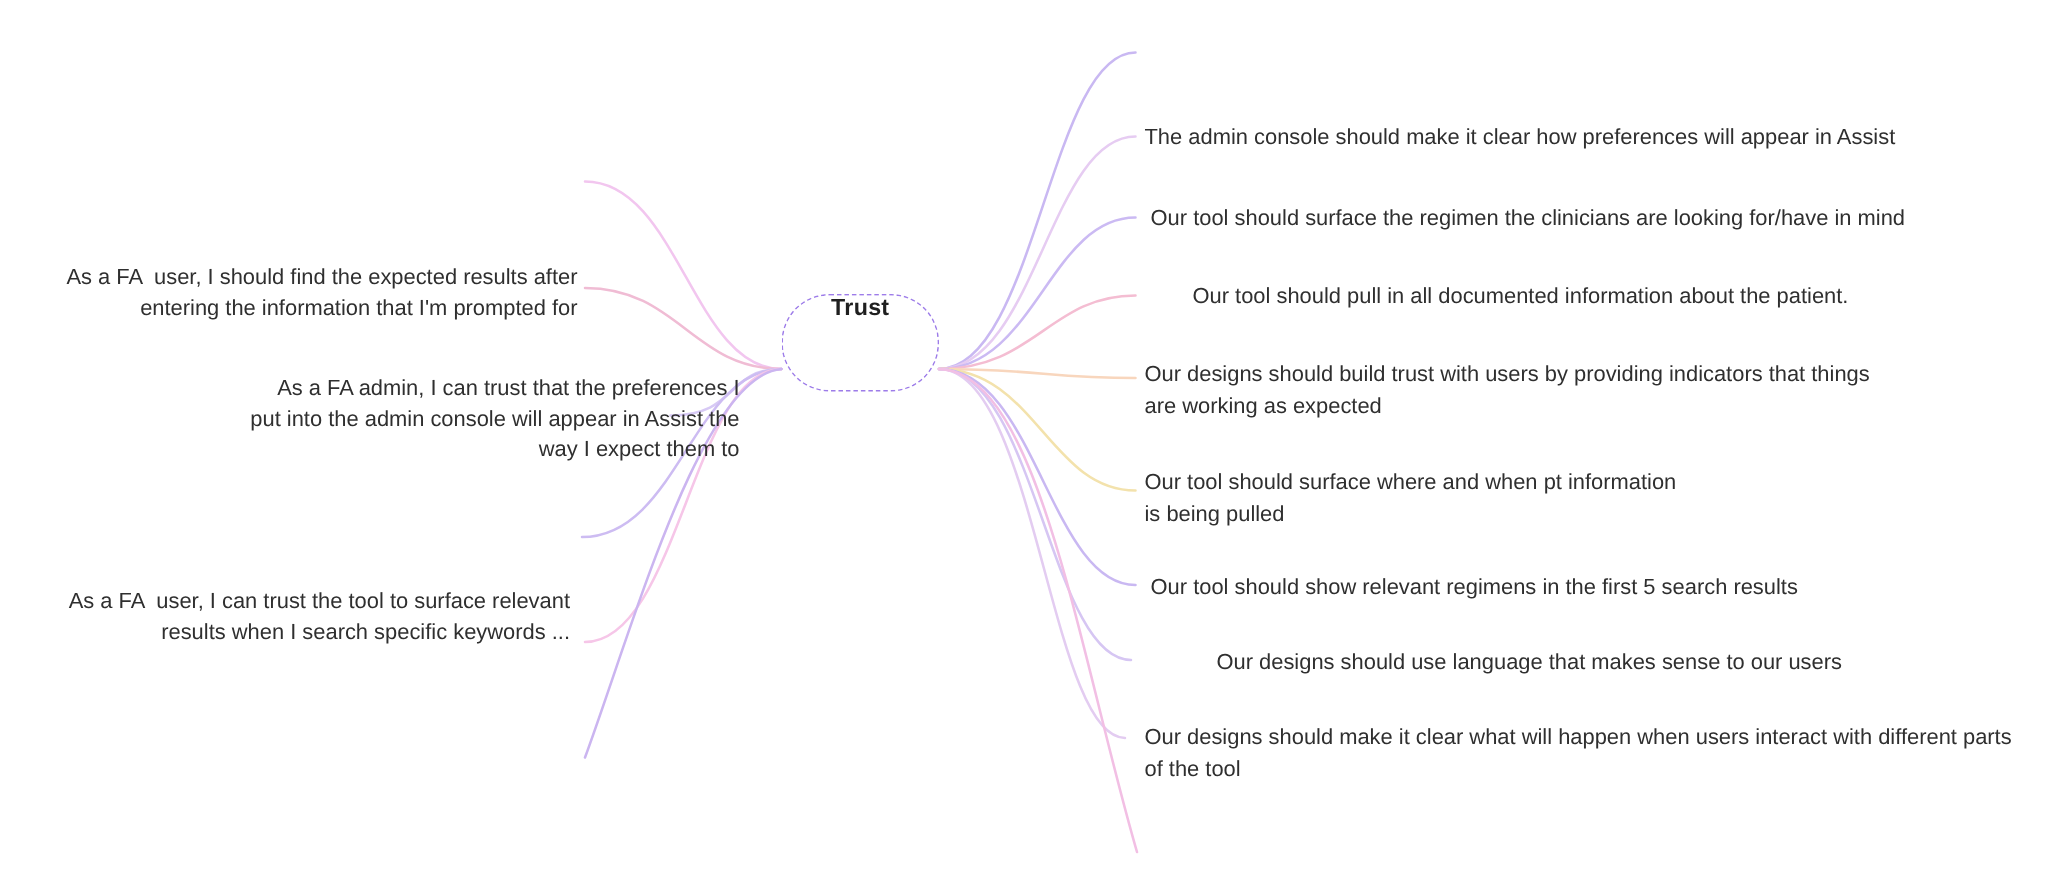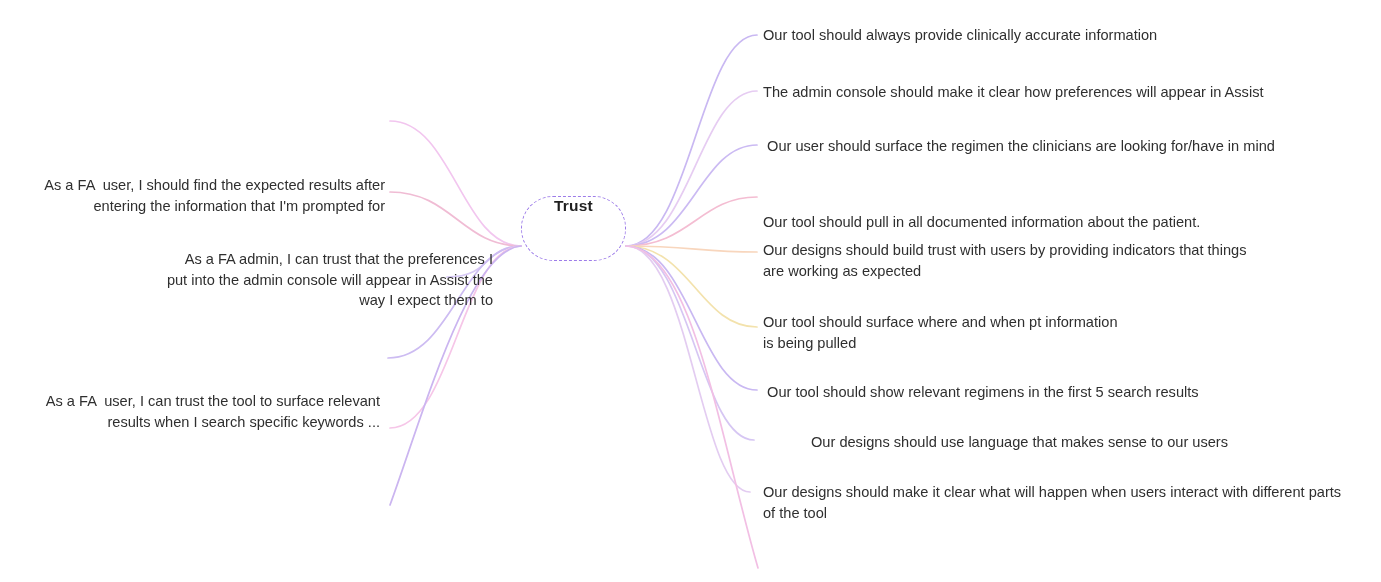--- a/index.html
+++ b/index.html
@@ -88,24 +88,23 @@
   <div class="leaf left" style="top:249px; right:888px;">As a FA admin, I can trust that the preferences I
 put into the admin console will appear in Assist the
 way I expect them to</div>
   <div class="leaf left" style="top:391px; right:1001px;">As a FA  user, I can trust the tool to surface relevant
 results when I search specific keywords ...</div>
 
   <div class="center-node">
     <span class="label">Trust</span>
   </div>
 
-  <div class="leaf right" style="top:25px;  left:763px;">Our tool should always provide clinically accurate information</div>
   <div class="leaf right" style="top:82px;  left:763px;">The admin console should make it clear how preferences will appear in Assist</div>
-  <div class="leaf right" style="top:136px; left:763px;"> Our user should surface the regimen the clinicians are looking for/have in mind</div>
-  <div class="leaf right" style="top:188px; left:763px;margin-top:24px;">Our tool should pull in all documented information about the patient.</div>
+  <div class="leaf right" style="top:136px; left:763px;"> Our tool should surface the regimen the clinicians are looking for/have in mind</div>
+  <div class="leaf right" style="top:188px; left:795px;">Our tool should pull in all documented information about the patient.</div>
   <div class="leaf right" style="top:240px; left:763px;">Our designs should build trust with users by providing indicators that things
 are working as expected</div>
   <div class="leaf right" style="top:312px; left:763px;">Our tool should surface where and when pt information
 is being pulled</div>
   <div class="leaf right" style="top:382px; left:763px;"> Our tool should show relevant regimens in the first 5 search results</div>
   <div class="leaf right" style="top:432px; left:763px;margin-left:48px;">Our designs should use language that makes sense to our users</div>
   <div class="leaf right" style="top:482px; left:763px;">Our designs should make it clear what will happen when users interact with different parts
 of the tool</div>
 
 </div>

